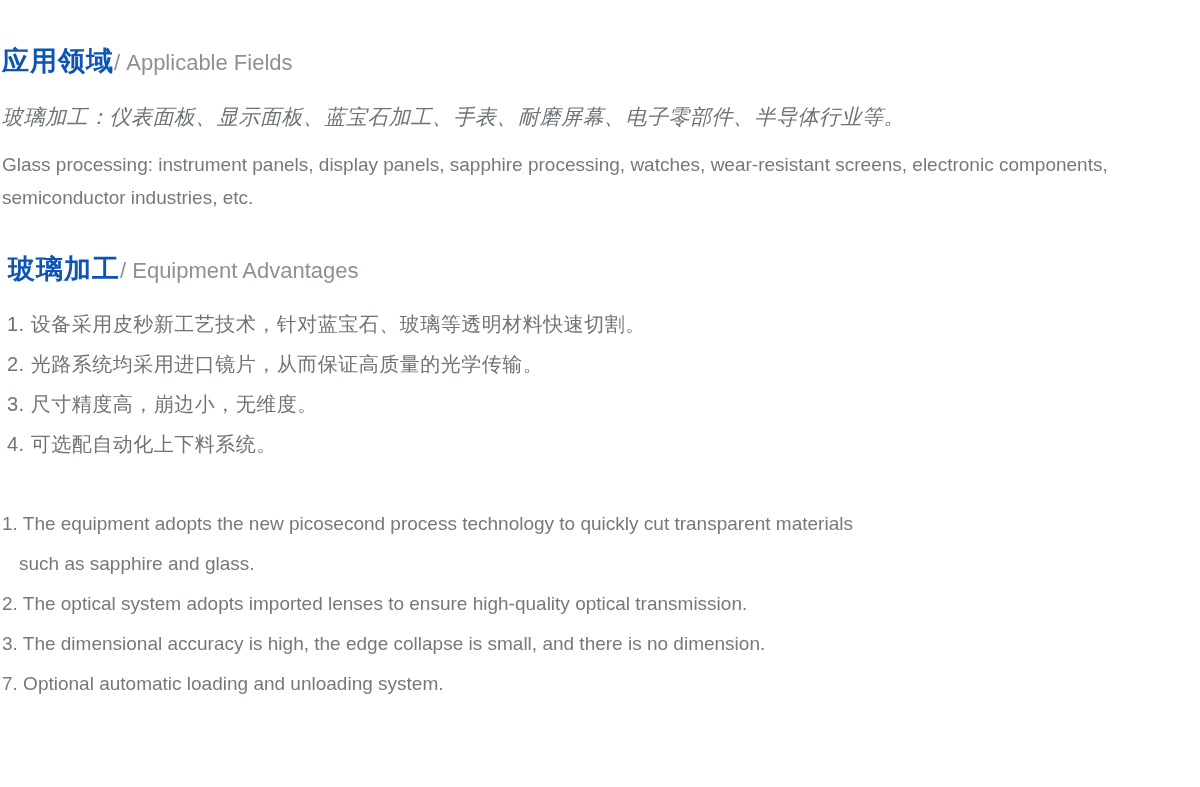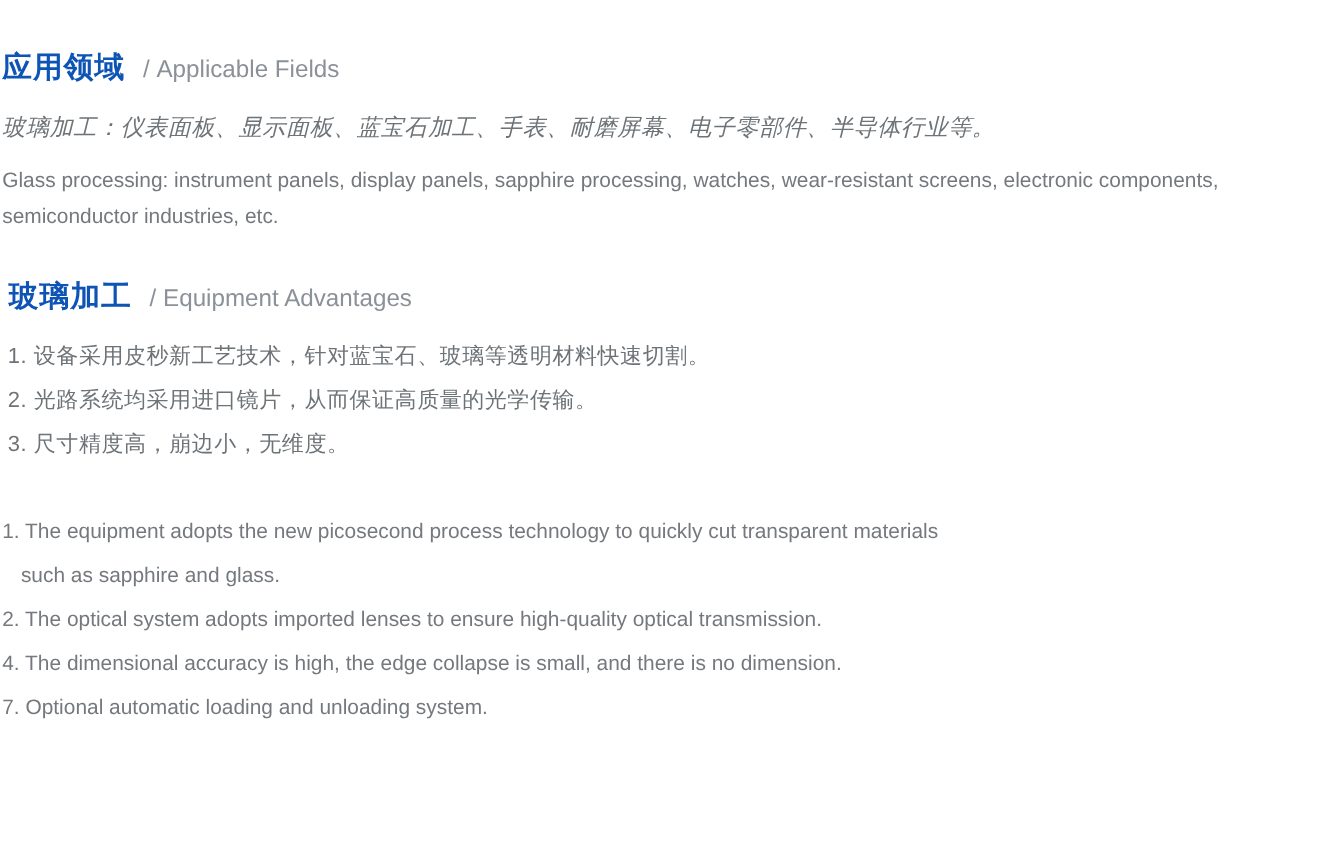--- a/index.html
+++ b/index.html
@@ -22,21 +22,21 @@
   .title-zh {
     color: #0d54b5;
     font-size: 27px;
     font-weight: 700;
     letter-spacing: 1px;
   }
   .title-en {
     color: #8b9198;
     font-size: 22px;
     font-weight: 400;
-    margin-left: 16px;
+    margin-left: 0;
   }
   .body-zh {
     margin-top: 24px;
     color: #6e7377;
     font-size: 21px;
     line-height: 30px;
     letter-spacing: 0.5px;
     font-style: italic;
   }
   .body-en {
@@ -87,23 +87,24 @@
 
   <section class="section-advantages">
     <h2 class="section-title">
       <span class="title-zh">玻璃加工</span><span class="title-en">/ Equipment Advantages</span>
     </h2>
 
     <ul class="list-zh">
       <li>1. 设备采用皮秒新工艺技术，针对蓝宝石、玻璃等透明材料快速切割。</li>
       <li>2. 光路系统均采用进口镜片，从而保证高质量的光学传输。</li>
       <li>3. 尺寸精度高，崩边小，无维度。</li>
+      <li>4. 可选配自动化上下料系统。</li>
     </ul>
 
     <ul class="list-en">
       <li>1. The equipment adopts the new picosecond process technology to quickly cut transparent materials such as sapphire and glass.</li>
       <li>2. The optical system adopts imported lenses to ensure high-quality optical transmission.</li>
-      <li>4. The dimensional accuracy is high, the edge collapse is small, and there is no dimension.</li>
+      <li>3. The dimensional accuracy is high, the edge collapse is small, and there is no dimension.</li>
       <li>7. Optional automatic loading and unloading system.</li>
     </ul>
   </section>
 
 </div>
 
 </body></html>

